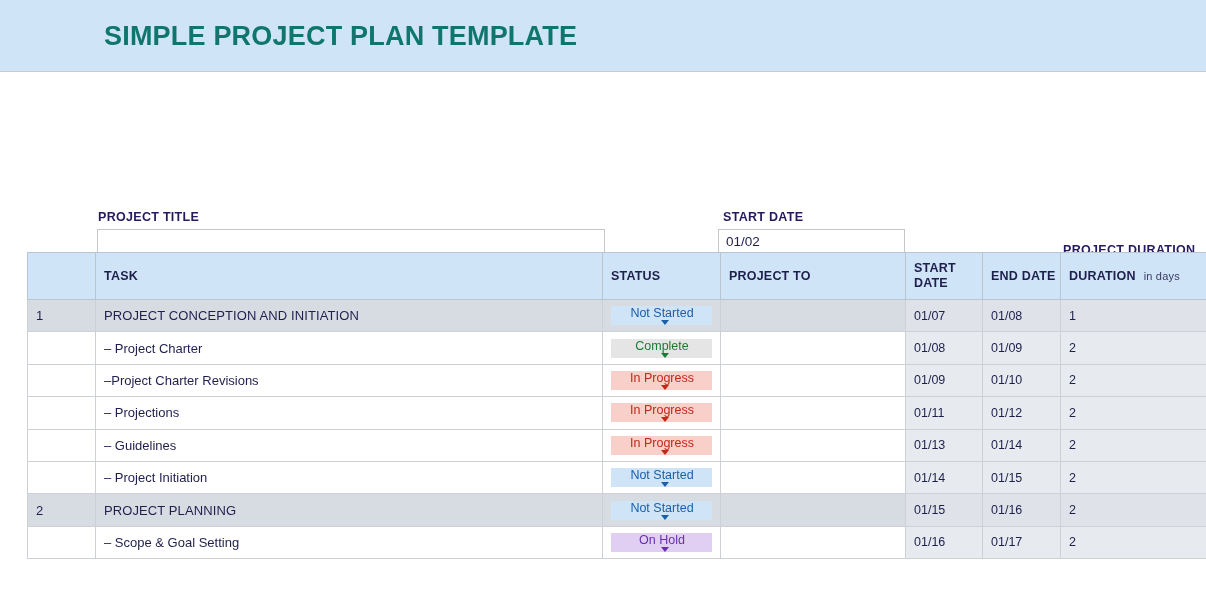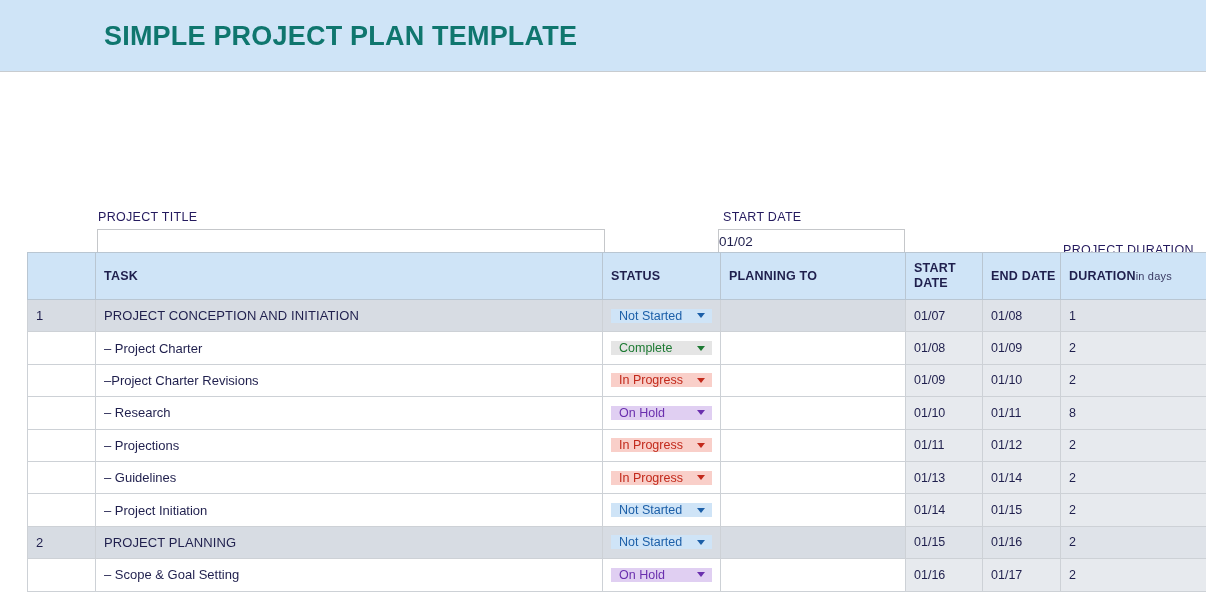--- a/index.html
+++ b/index.html
@@ -37,34 +37,34 @@
   }
 
   
   #form-area {
     position: relative;
     height: 178px;
   }
   .field-label {
     position: absolute;
     font-size: 12.5px;
-    font-weight: normal;
+    font-weight: bold;
     letter-spacing: 0.3px;
     color: #241a5e;
     white-space: nowrap;
   }
   .field-input {
     position: absolute;
     box-sizing: border-box;
     border: 1px solid #c5c7ca;
     background: #ffffff;
     font-family: "Liberation Sans", sans-serif;
     font-size: 13.5px;
     color: #1f1f4d;
-    padding: 0 0;
+    padding: 0 7px;
     outline: none;
   }
 
   #project-title-label { left: 98px; top: 138px; }
   #project-title-input { left: 97px; top: 157px; width: 508px; height: 25px; }
   #project-manager-label { left: 98px; top: 188px; }
   #project-manager-input { left: 97px; top: 207px; width: 508px; height: 25px; }
 
   #start-date-label { left: 723px; top: 138px; }
   #start-date-input { left: 718px; top: 157px; width: 187px; height: 25px; }
@@ -115,20 +115,21 @@
     font-size: 12.5px;
     font-weight: bold;
     letter-spacing: 0.2px;
     line-height: 15px;
     border-color: #b9c6d2;
   }
   .hdr-sub {
     font-weight: normal;
     font-size: 11px;
     color: #3a3a63;
+    margin-left: 8px;
   }
 
   col.c-num     { width: 68px; }
   col.c-task    { width: 507px; }
   col.c-status  { width: 118px; }
   col.c-assign  { width: 185px; }
   col.c-start   { width: 77px; }
   col.c-end     { width: 78px; }
   col.c-dur     { width: 146px; }
 
@@ -157,20 +158,21 @@
   }
   .status-pill {
     display: flex;
     align-items: center;
     justify-content: space-between;
     height: 100%;
     width: 100%;
     box-sizing: border-box;
     padding: 0 7px 0 8px;
     font-size: 12.5px;
+    flex-direction: column;
   }
   .status-arrow {
     width: 0; height: 0;
     border-left: 4.5px solid transparent;
     border-right: 4.5px solid transparent;
     border-top: 5px solid currentColor;
     margin-left: 6px;
     flex: 0 0 auto;
   }
   .st-notstarted { background: #cfe4f7; color: #1c5fa8; }
@@ -213,21 +215,21 @@
     <col class="c-assign">
       <col class="c-start">
       <col class="c-end">
       <col class="c-dur">
   </colgroup>
   <thead>
     <tr>
       <th></th>
       <th>TASK</th>
       <th>STATUS</th>
-      <th>PLANNING TO</th>
+      <th>PROJECT TO</th>
       <th>
         <span>START</span><br>
         <span>DATE</span>
       </th>
       <th>END DATE</th>
       <th>
         <span>DURATION</span><span class="hdr-sub">in days</span>
       </th>
     </tr>
   </thead>
@@ -269,34 +271,20 @@
             <span class="status-arrow"></span>
           </div>
         </td>
         <td class="cell-assign"></td>
         <td class="cell-date">01/09</td>
         <td class="cell-date">01/10</td>
         <td class="cell-dur">2</td>
       </tr>
       <tr>
         <td class="cell-num"></td>
-        <td class="cell-task">– Research</td>
-        <td class="cell-status">
-          <div class="status-pill st-onhold">
-            <span>On Hold</span>
-            <span class="status-arrow"></span>
-          </div>
-        </td>
-        <td class="cell-assign"></td>
-        <td class="cell-date">01/10</td>
-        <td class="cell-date">01/11</td>
-        <td class="cell-dur">8</td>
-      </tr>
-      <tr>
-        <td class="cell-num"></td>
         <td class="cell-task">– Projections</td>
         <td class="cell-status">
           <div class="status-pill st-inprogress">
             <span>In Progress</span>
             <span class="status-arrow"></span>
           </div>
         </td>
         <td class="cell-assign"></td>
         <td class="cell-date">01/11</td>
         <td class="cell-date">01/12</td>

